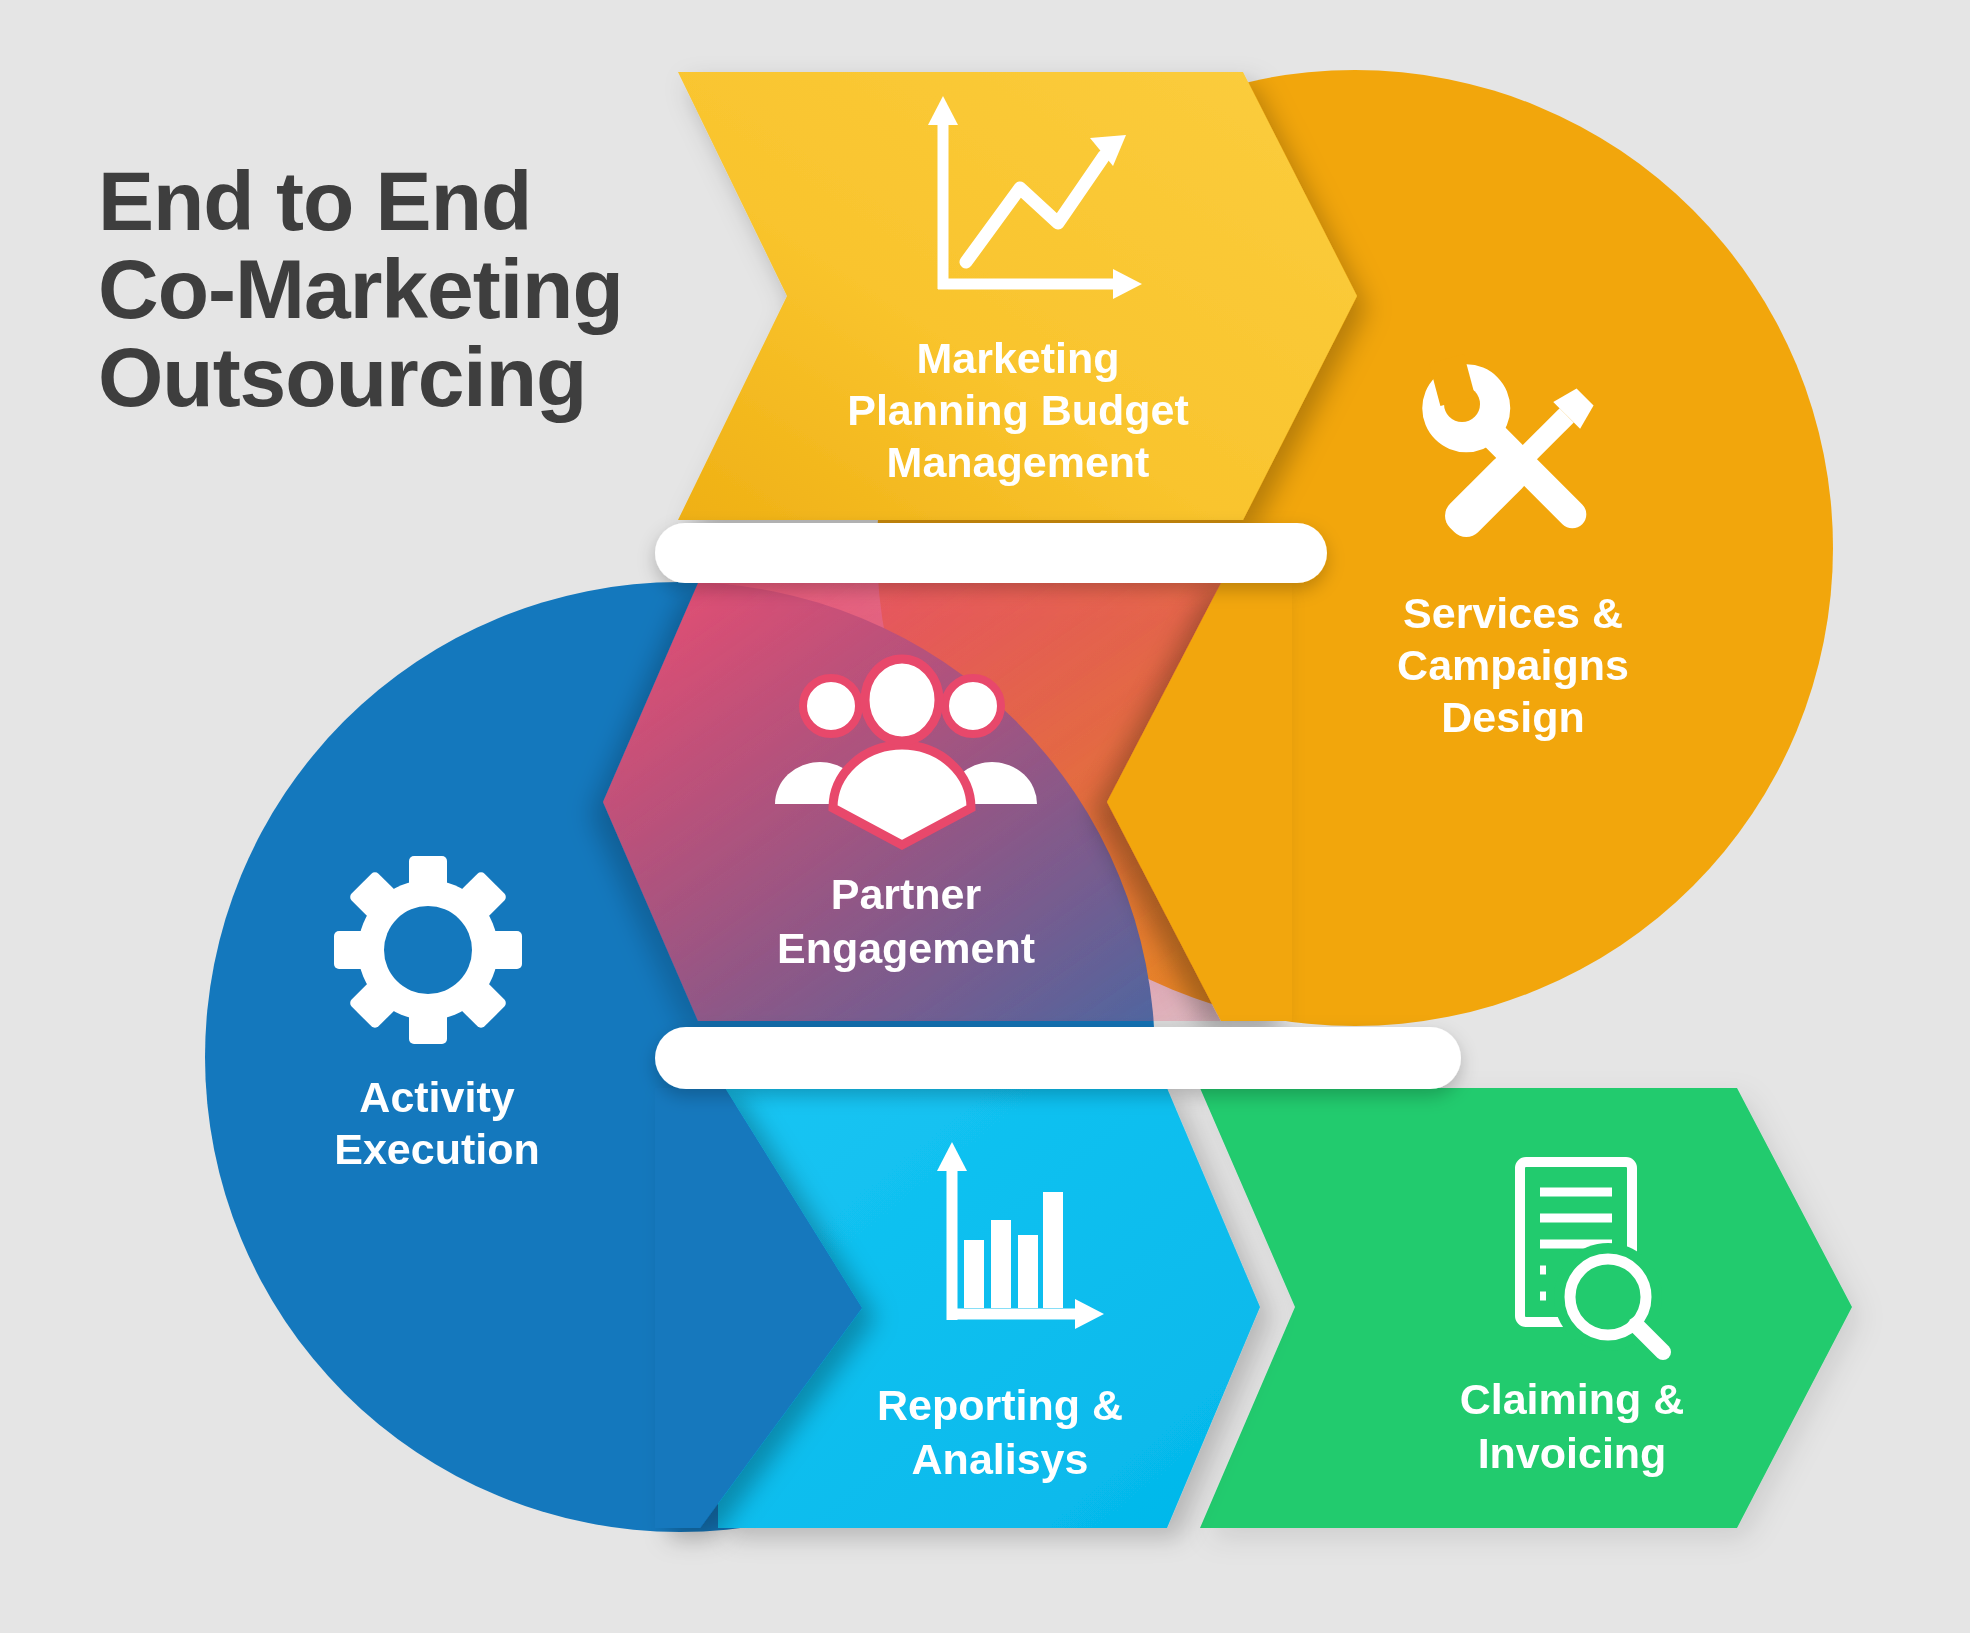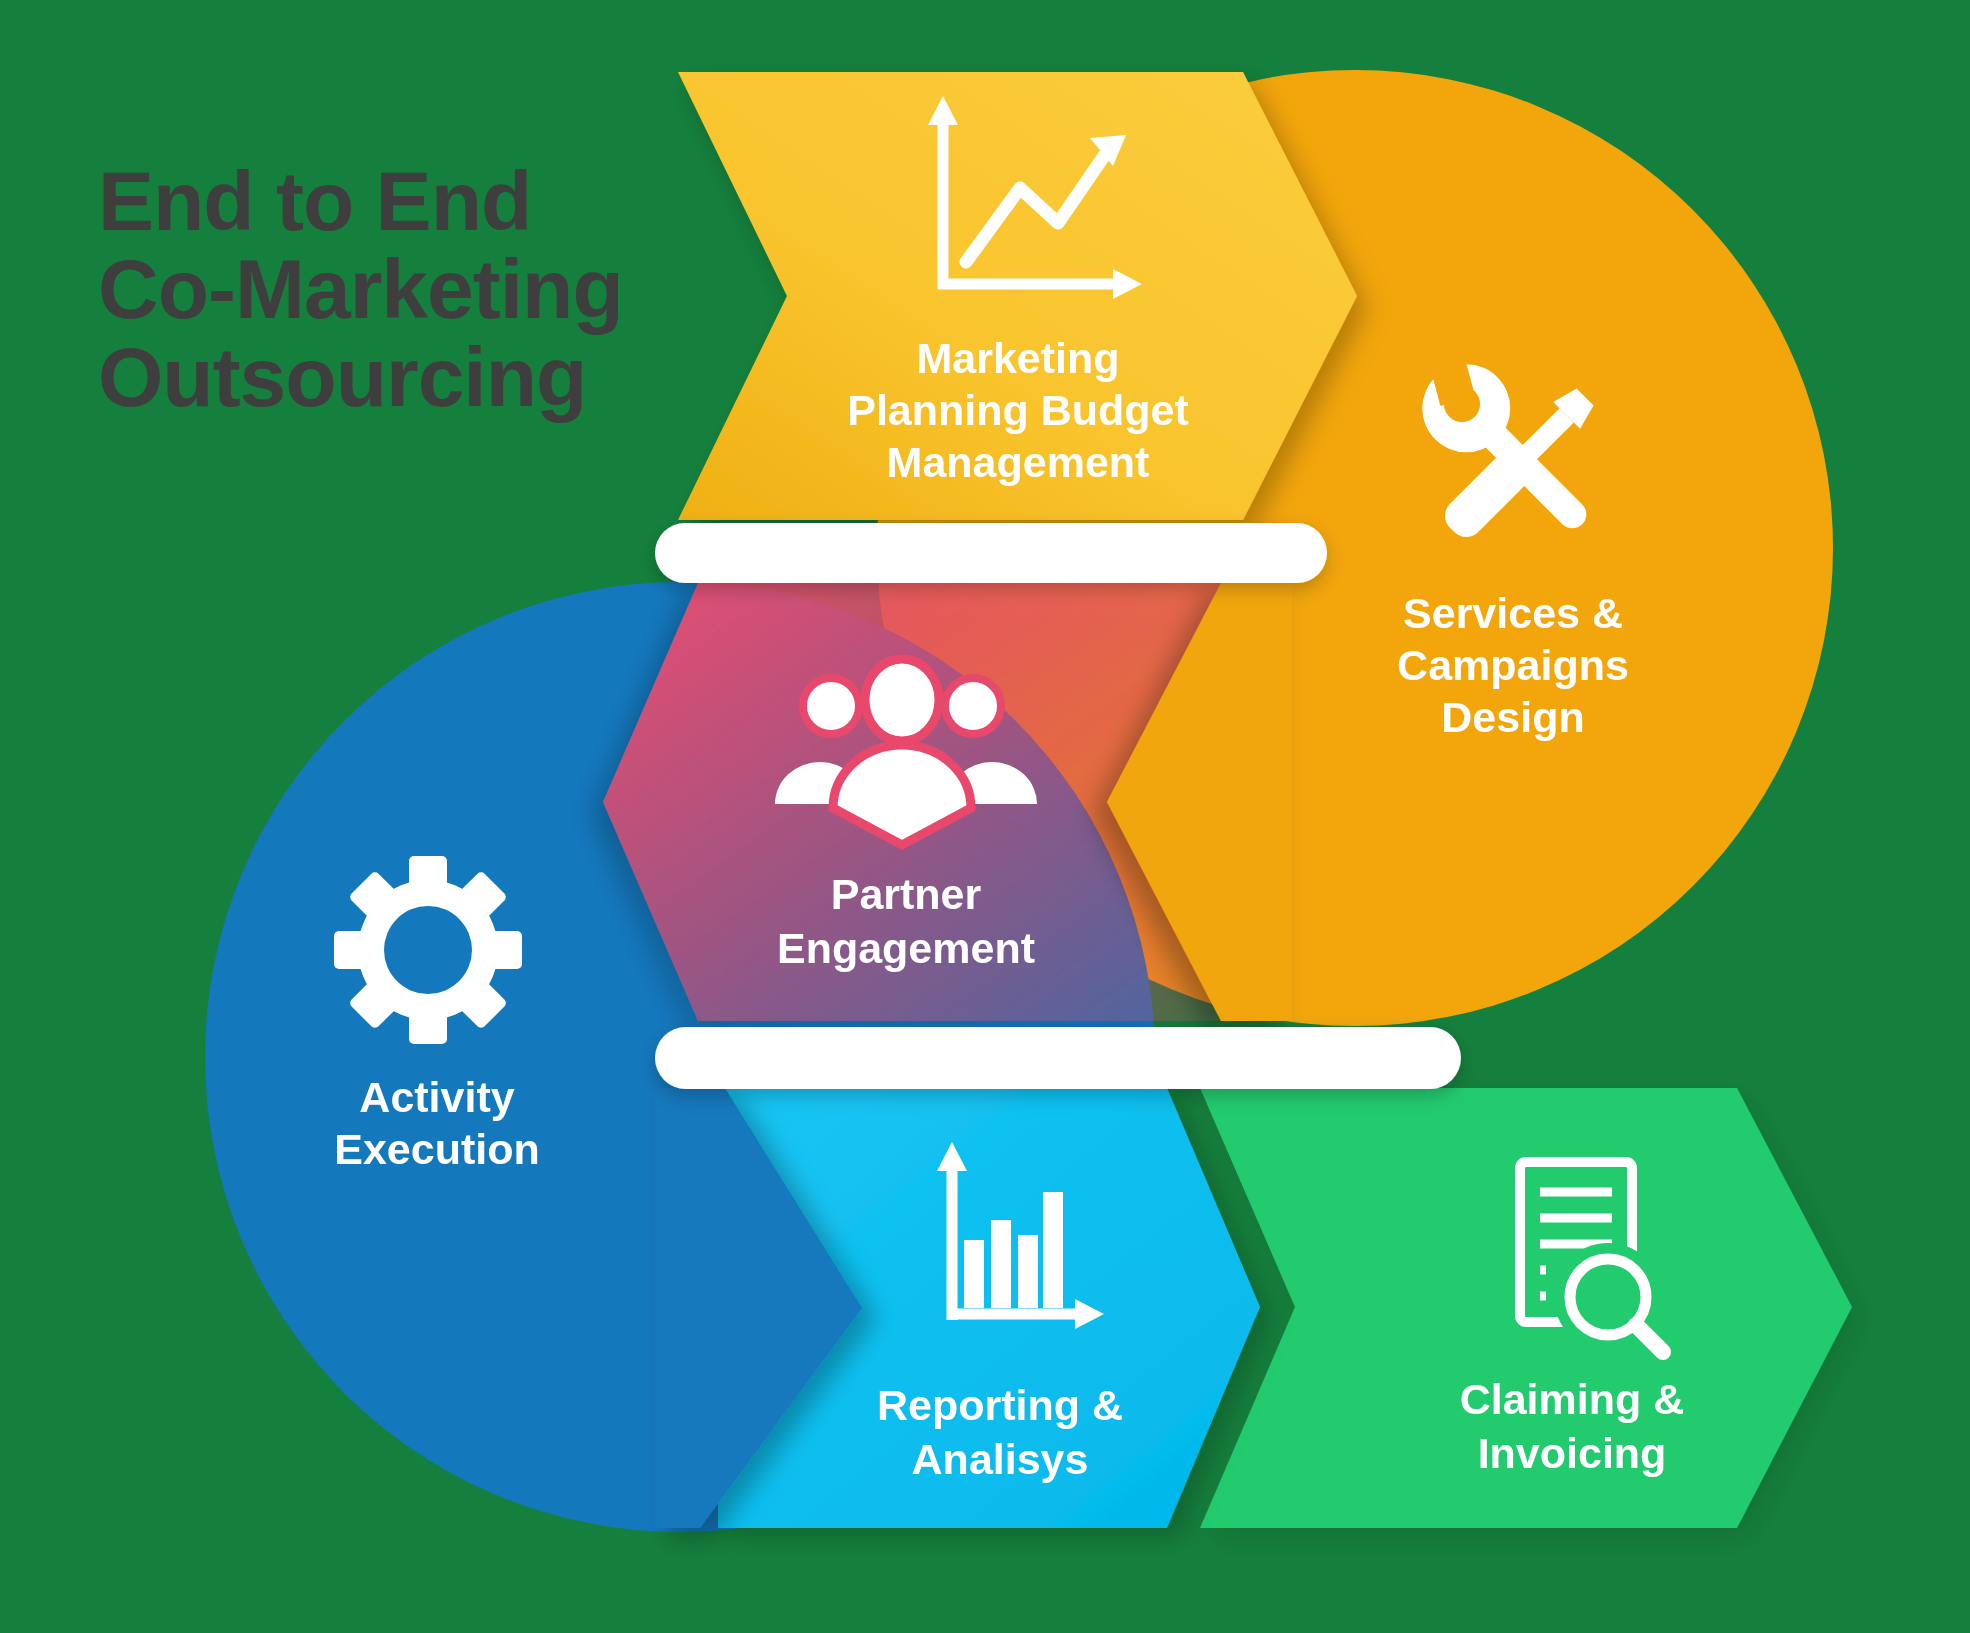--- a/index.html
+++ b/index.html
@@ -1,19 +1,19 @@
 <!DOCTYPE html>
 <html><head>
 <meta charset="utf-8">
 <style>
   html,body { margin:0; padding:0; background:#ffffff; }
   .stage {
     position:relative;
     width:1970px; height:1633px;
-    background:#15803d;
+    background:#e5e5e5;
     font-family:"Liberation Sans", sans-serif;
     overflow:hidden;
   }
   svg { display:block; width:100%; height:100%; }
   .label {
     fill:#ffffff;
     font-family:"Liberation Sans", sans-serif;
     font-weight:700;
     font-size:43px;
     text-anchor:middle;

